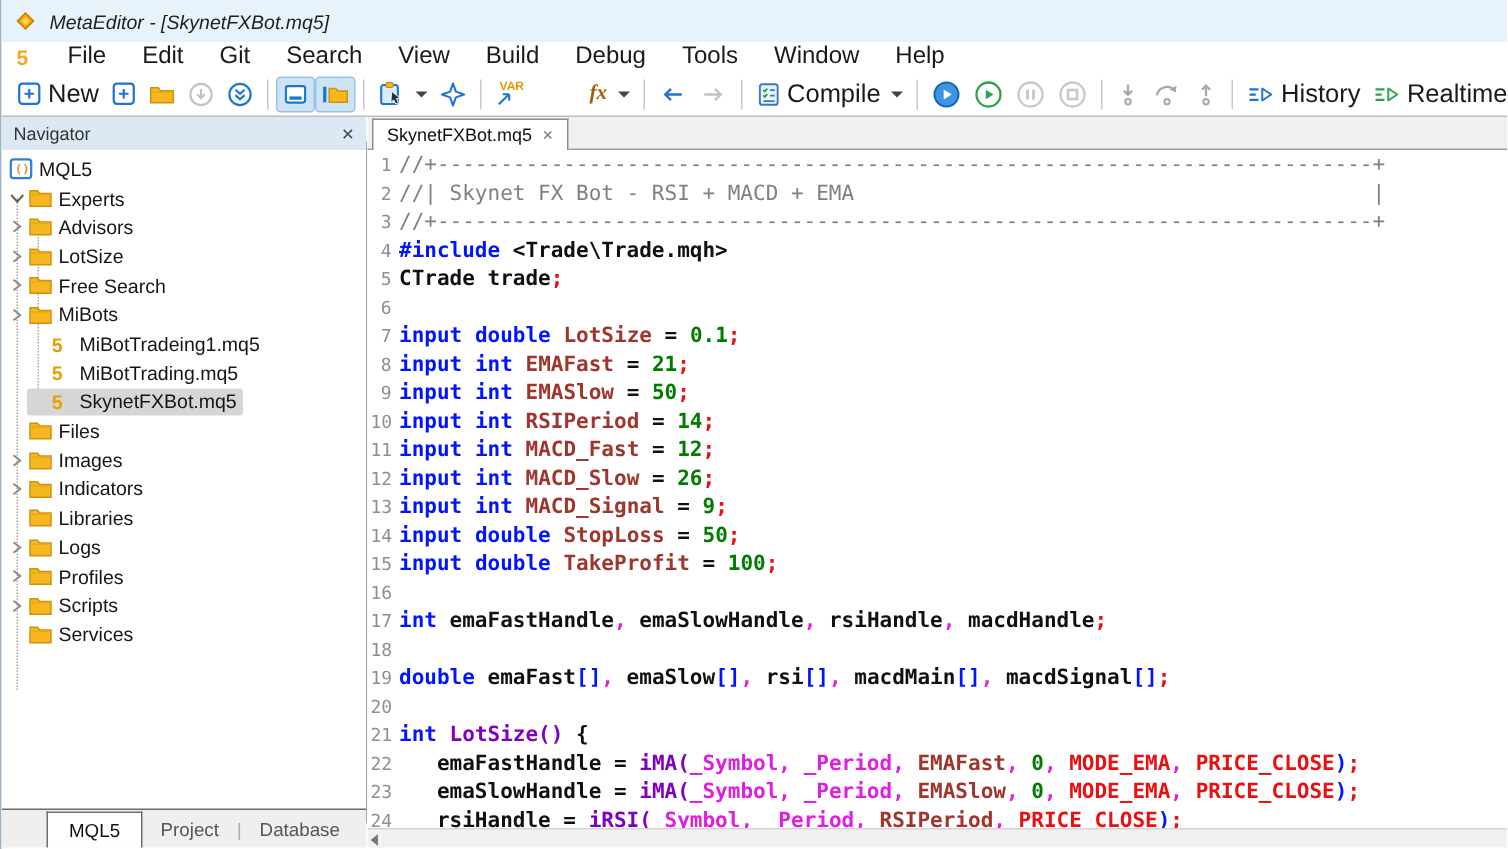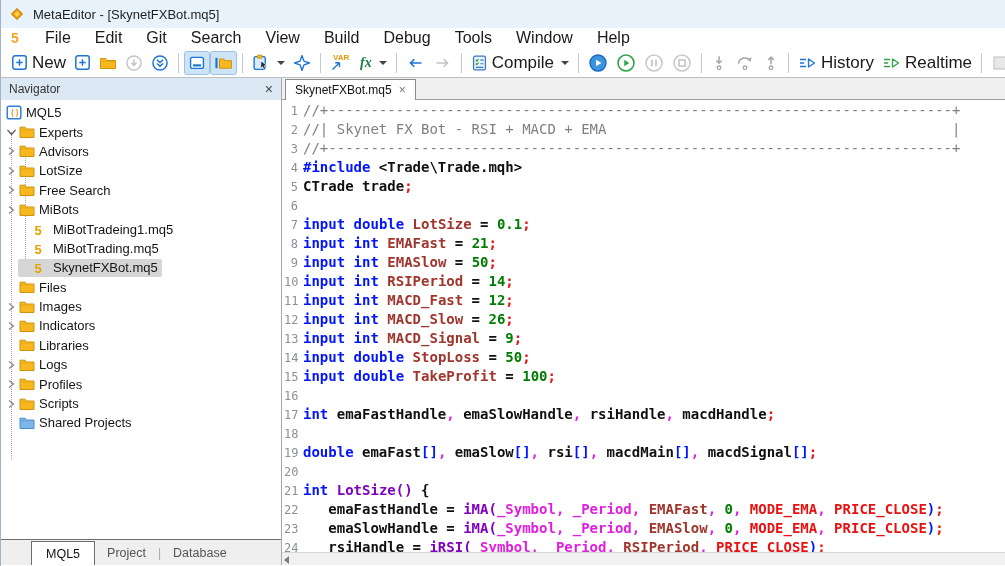--- a/index.html
+++ b/index.html
@@ -4,36 +4,36 @@
 <style>
   * { box-sizing: border-box; margin: 0; padding: 0; }
   html,body { width:1005px; height:566px; overflow:hidden; }
   .app {
     width:1005px; height:566px; position:relative; overflow:hidden;
     font-family:"Liberation Sans", sans-serif; background:#fff; color:#1a1a1a;
     border-left:1px solid #9fb4c4;
   }
   
   .titlebar { height:28px; background:#e7f2fa; display:flex; align-items:center; padding-left:8px; }
-  .titlebar .ttext { font-size:13px; color:#1f1f1f; margin-left:8px; }
+  .titlebar .ttext { font-size:13px; color:#1f1f1f; margin-left:8px;font-style:italic; }
   
   .menubar { height:20px; background:#fff; display:flex; align-items:center; padding-left:10px; }
   .mql-logo { color:#f5a623; font-weight:bold; font-size:14px; width:22px; }
   .menu-item { font-size:16px; color:#1a1a1a; padding:0 12px; background:none; border:none; height:20px; cursor:default; font-family:"Liberation Sans",sans-serif; }
   
   .toolbar { height:30px; background:#fff; border-bottom:1px solid #bdbdbd; display:flex; align-items:center; padding-left:6px; }
   .tbtn { display:flex; align-items:center; gap:4px; height:24px; padding:0 3px; border:1px solid transparent; border-radius:3px; background:none; font-family:"Liberation Sans",sans-serif; }
   .tbtn .lbl { font-size:17px; color:#1a1a1a; }
   .tbtn.active { background:#cde4f7; border-color:#9cc3e5; }
   .tsep { width:1px; height:20px; background:#c9c9c9; margin:0 5px; flex:none; }
   .caret { width:0; height:0; border-left:4px solid transparent; border-right:4px solid transparent; border-top:4px solid #444; margin-left:3px; }
   svg { display:block; }
   
   .main { display:flex; height:487px; }
-  .navigator { width:281px; flex:none; border-right:1px solid #a9a9a9; display:flex; flex-direction:column; background:#fff; }
+  .navigator { width:244px; flex:none; border-right:1px solid #a9a9a9; display:flex; flex-direction:column; background:#fff;border-radius:21px; }
   .nav-header { height:22px; background:#dce8f4; display:flex; align-items:center; justify-content:space-between; padding:0 8px; }
   .nav-header .nh-title { font-size:12px; color:#333; }
   .nav-header .nh-close { font-size:14px; color:#444; line-height:14px; cursor:default; }
   .nav-tree { flex:1; position:relative; overflow:hidden; padding-top:3px; }
   .trow { height:19.4px; display:flex; align-items:center; padding-left:4px; position:relative; }
   .trow .chev { width:13px; height:14px; flex:none; display:flex; align-items:center; }
   .trow .ticon { width:17px; height:16px; flex:none; display:flex; align-items:center; }
   .trow.file .ticon { margin-left:14px; }
   .trow .tlabel { font-size:13px; color:#151515; margin-left:3px; white-space:nowrap; }
   .trow .selwrap { display:flex; align-items:center; padding:1px 4px 1px 1px; border-radius:2px; }
@@ -179,21 +179,21 @@
     <div class="tsep"></div>
     <button class="tbtn">
       <span style="position:relative;display:block;width:22px;height:17px;">
         <span style="position:absolute;top:-1px;left:3px;font-size:8px;font-weight:bold;color:#e8960a;letter-spacing:0;">VAR</span>
         <svg width="14" height="10" viewBox="0 0 14 10" style="position:absolute;left:1px;top:7px;">
             <path d="M1.5 8.5 8.5 1.8M8.5 1.8H4.2M8.5 1.8v4.3" fill="none" stroke="#1c74d4" stroke-width="1.4"></path>
           </svg>
       </span>
     </button>
     <button class="tbtn">
-      <span style="font-family:'Liberation Serif',serif;font-style:italic;font-weight:bold;font-size:14px;color:#15803d;">
+      <span style="font-family:'Liberation Serif',serif;font-style:italic;font-weight:bold;font-size:14px;color:#a16207;margin-left:33px;">
         <span>fx</span>
       </span>
       <span class="caret"></span>
     </button>
     <div class="tsep"></div>
     <button class="tbtn">
       <span>
         <svg width="19" height="16" viewBox="0 0 18 16">
             <path d="M15 8H4M7.8 4.2 4 8l3.8 3.8" fill="none" stroke="#1c74d4" stroke-width="1.6"></path>
           </svg>
@@ -543,25 +543,25 @@
                 </svg>
               </span>
               <span class="tlabel">Scripts</span>
             </span>
           </div>
           <div class="trow d1">
             <span class="chev"></span>
             <span class="selwrap">
               <span class="ticon">
                 <svg width="16" height="14" viewBox="0 0 16 14">
-                  <path d="M1 2.2h5l1.4 1.8H15v8.5H1z" fill="#7db7e8" stroke="#4a8fce" stroke-width="1"></path>
-                  <path d="M1 4.8h14" stroke="#5e9fd8" stroke-width="1"></path>
-                </svg>
-              </span>
-              <span class="tlabel">Shared Projects</span>
+                  <path d="M1 2.2h5l1.4 1.8H15v8.5H1z" fill="#f6b81e" stroke="#cf920c" stroke-width="1"></path>
+                  <path d="M1 4.8h14" stroke="#e9a912" stroke-width="1"></path>
+                </svg>
+              </span>
+              <span class="tlabel">Services</span>
             </span>
           </div>
         </div>
       <div class="nav-tabs" id="nav-tabs">
           <button class="btab active">MQL5</button>
           <button class="btab">Project</button>
           <span class="btab-sep">|</span>
           <button class="btab">Database</button>
         </div>
     </div>

